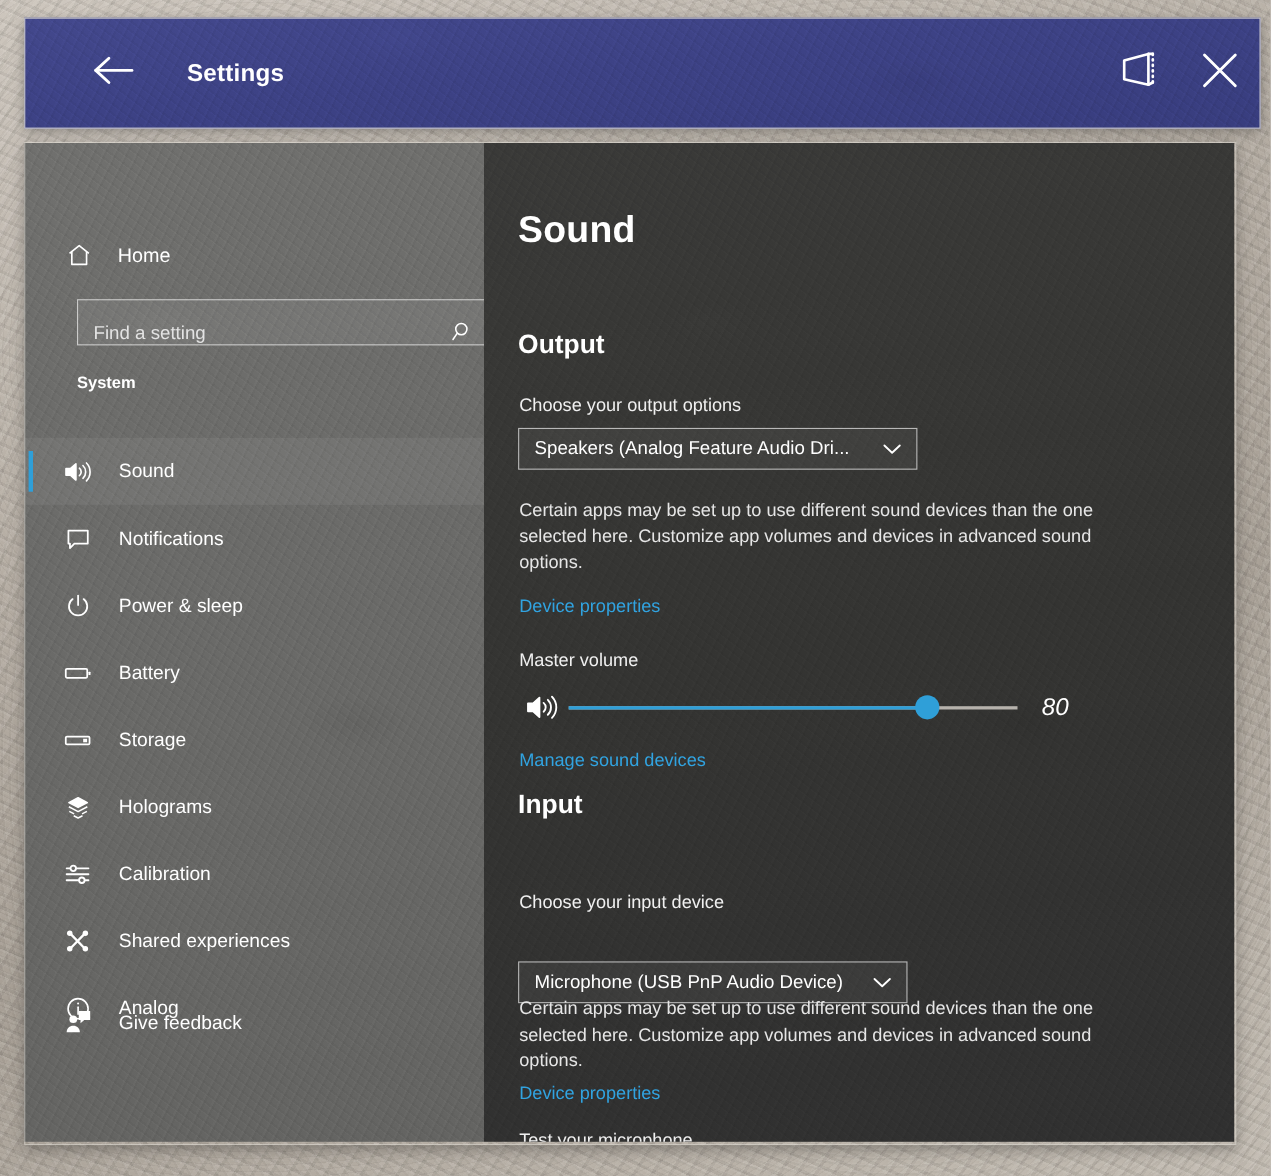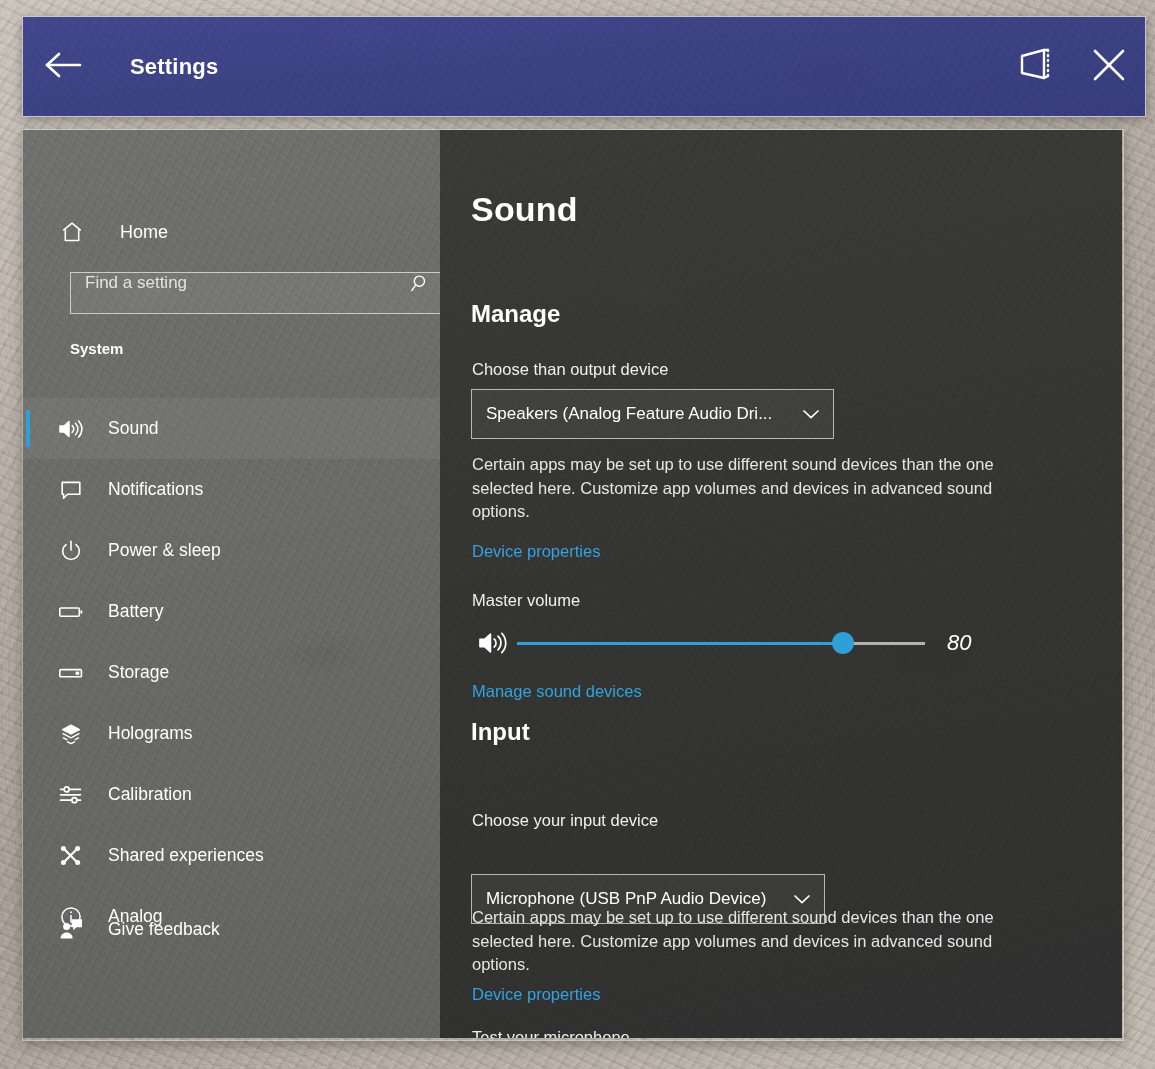--- a/index.html
+++ b/index.html
@@ -51,21 +51,21 @@
   }
 
   
   #titlebar{
     position:absolute;left:22px;top:16px;width:1122px;height:99px;
     background:linear-gradient(175deg,#43488c 0%,#3d4285 45%,#383d7e 100%);
     border:1px solid rgba(225,222,216,.85);
     box-shadow:0 3px 10px rgba(0,0,0,.30);
     overflow:hidden;
   }
-  #titlebar .tb-inner{position:absolute;inset:0;display:flex;align-items:center;}
+  #titlebar .tb-inner{position:absolute;inset:0;display:flex;align-items:center;margin-left:40px;}
   .back-btn{
     width:80px;height:99px;display:flex;align-items:center;justify-content:center;
     flex:0 0 auto;
   }
   .tb-title{
     color:#fff;font-size:22px;font-weight:bold;letter-spacing:.2px;
     margin-left:27px;
   }
   .tb-spacer{flex:1 1 auto;}
   .tb-btn{width:72px;height:99px;display:flex;align-items:center;justify-content:center;flex:0 0 auto;}
@@ -88,27 +88,27 @@
     pointer-events:none;
   }
 
   
   .side-scroll{position:absolute;inset:0;}
   .home-row{
     position:absolute;left:30px;top:80px;width:370px;height:44px;
     display:flex;align-items:center;
   }
   .home-row .ic{width:40px;display:flex;justify-content:center;align-items:center;}
-  .home-row .lbl{color:#fff;font-size:18px;margin-left:28px;}
+  .home-row .lbl{color:#fff;font-size:18px;margin-left:15px;}
 
   .search-box{
     position:absolute;left:48px;top:142px;width:372px;height:42px;
     background:rgba(255,255,255,.065);
     border:1px solid rgba(255,255,255,.62);
-    display:flex;align-items:flex-start;box-sizing:border-box;gap:22px;
+    display:flex;align-items:flex-end;box-sizing:border-box;gap:22px;
   }
   .search-box input{
     flex:1 1 auto;background:transparent;border:0;outline:none;
     color:#fff;font-size:17px;font-family:inherit;padding:0 6px 0 14px;
   }
   .search-box input::placeholder{color:#e3e3e3;opacity:1;}
   .search-ic{width:40px;display:flex;align-items:center;justify-content:center;flex:0 0 auto;}
 
   .group-head{
     position:absolute;left:48px;top:210px;
@@ -135,21 +135,21 @@
   .feedback-row .lbl{color:#fff;font-size:17.5px;margin-left:18px;}
 
   
   .c-inner{position:absolute;inset:0;}
   .page-title{
     position:absolute;left:31px;top:60px;color:#fff;font-size:34px;font-weight:bold;letter-spacing:.2px;
   }
   .sec-head{position:absolute;left:31px;color:#fff;font-size:24px;font-weight:bold;}
   .field-label{position:absolute;left:32px;color:#f0f0f0;font-size:16.5px;}
   .combo{
-    position:absolute;left:31px;height:50px;
+    position:absolute;left:31px;height:38px;
     background:rgba(255,255,255,.05);
     border:1px solid rgba(235,235,235,.70);
     display:flex;align-items:center;box-sizing:border-box;
   }
   .combo .val{
     flex:1 1 auto;color:#fff;font-size:17px;padding-left:14px;
     white-space:nowrap;overflow:hidden;
   }
   .combo .chev{width:44px;display:flex;align-items:center;justify-content:center;flex:0 0 auto;}
   .desc{
@@ -355,23 +355,23 @@
     </div>
 
   </div>
 </div>
 
 <div id="content" class="noise">
   <div class="c-inner">
 
     <div class="page-title">Sound</div>
 
-    <div class="sec-head" style="top:170px">Manage</div>
-
-    <div class="field-label" style="top:230px">Choose than output device</div>
+    <div class="sec-head" style="top:170px">Output</div>
+
+    <div class="field-label" style="top:230px">Choose your output options</div>
 
     <div class="combo" style="top:259px;width:363px;">
       <span class="val">Speakers (Analog Feature Audio Dri...</span>
       <span class="chev">
         <svg width="18" height="12" viewBox="0 0 18 12" fill="none" stroke="#ffffff" stroke-width="1.7" stroke-linecap="round" stroke-linejoin="round">
           <polyline points="2,3 9,9.6 16,3"></polyline>
         </svg>
       </span>
     </div>
 

